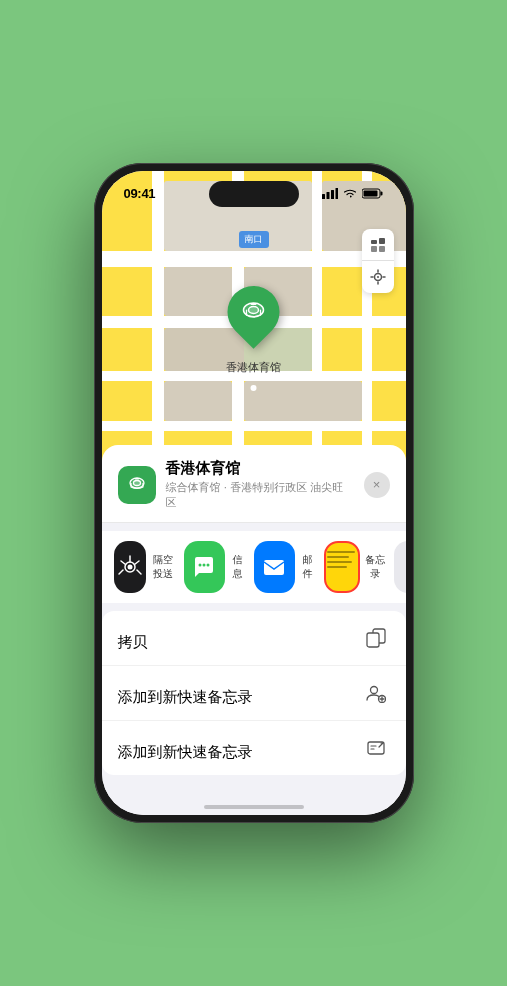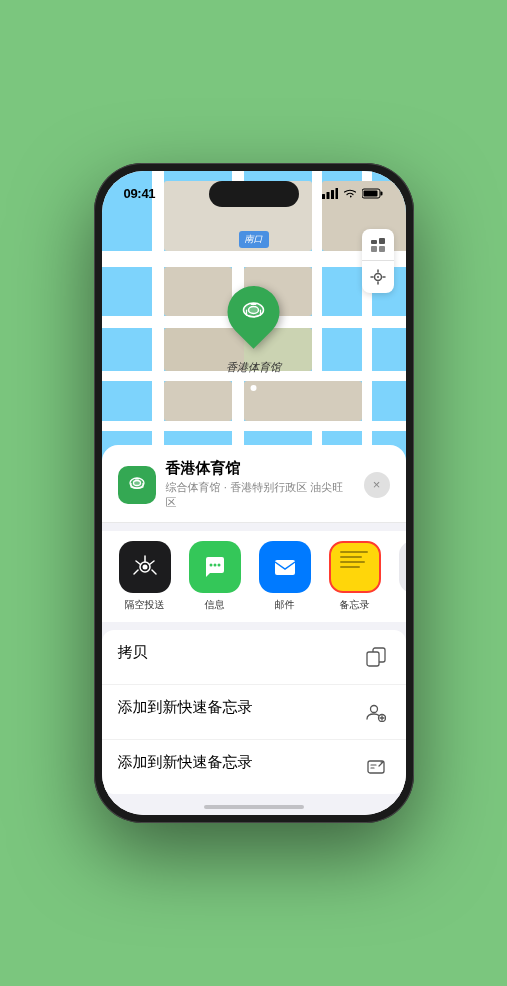--- a/index.html
+++ b/index.html
@@ -76,23 +76,22 @@
       fill: #000;
     }
 
     
     .map-area {
       position: absolute;
       top: 0;
       left: 0;
       right: 0;
       height: 310px;
-      background: #7dd3fc;
+      background: #fde047;
       overflow: hidden;
-      font-style: italic;
     }
 
     
     .map-road-h {
       position: absolute;
       background: #fff;
       height: 14px;
     }
     .map-road-v {
       position: absolute;
@@ -272,21 +271,20 @@
       gap: 8px;
       overflow-x: auto;
       margin-bottom: 8px;
       scrollbar-width: none;
     }
 
     .share-row::-webkit-scrollbar { display: none; }
 
     .share-item {
       display: flex;
-      flex-direction: column;
       align-items: center;
       gap: 5px;
       flex-shrink: 0;
       width: 62px;
     }
 
     .share-item-icon {
       width: 52px;
       height: 52px;
       border-radius: 14px;
@@ -332,21 +330,21 @@
     
     .action-rows {
       background: #fff;
       border-radius: 12px;
       margin: 0 0 8px;
       overflow: hidden;
     }
 
     .action-row {
       display: flex;
-      align-items: flex-start;
+      align-items: flex-end;
       justify-content: space-between;
       padding: 13px 16px;
       border-bottom: 1px solid #f0f0f0;
     }
 
     .action-row:last-child {
       border-bottom: none;
     }
 
     .action-row-label {

